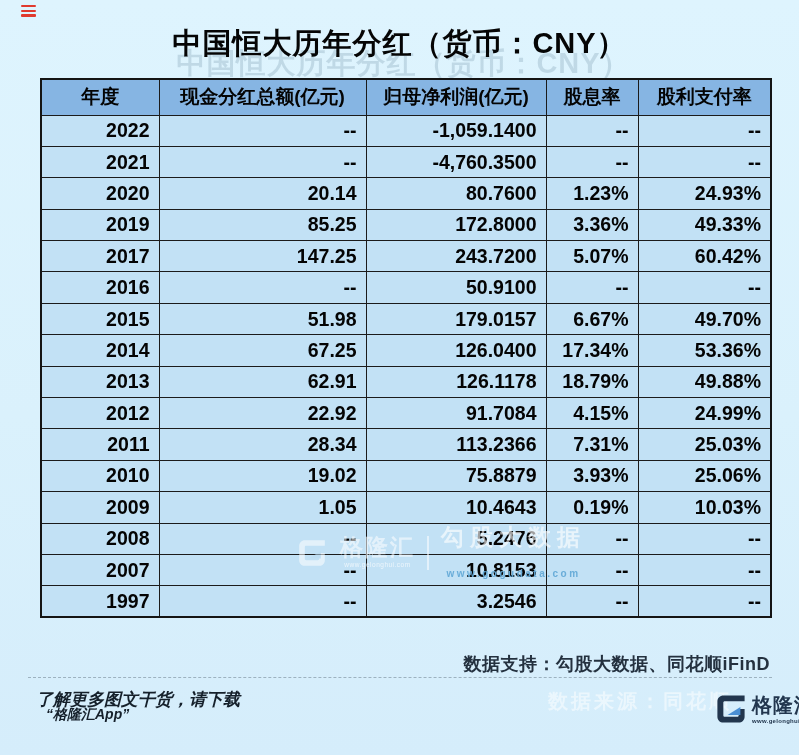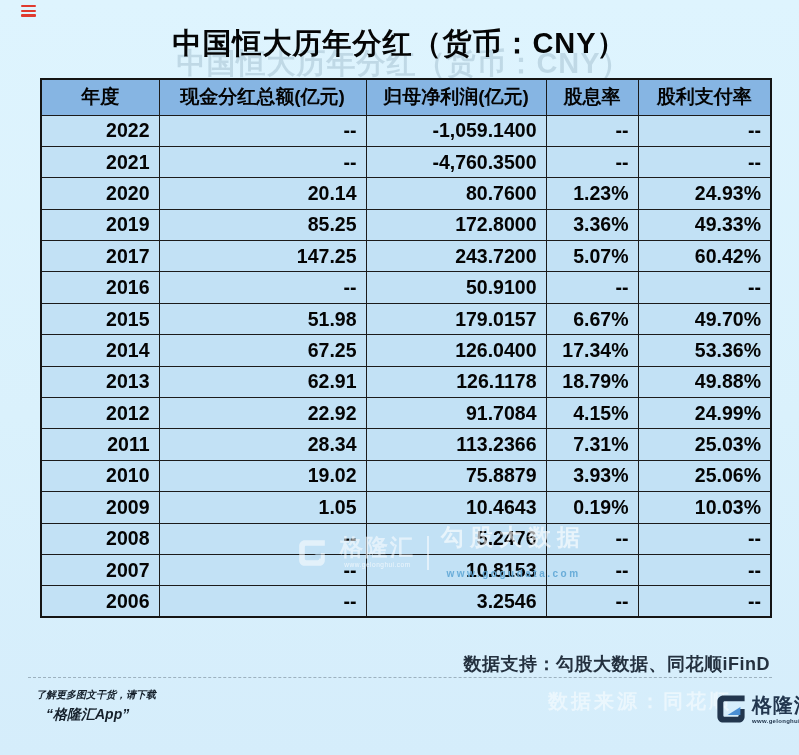--- a/index.html
+++ b/index.html
@@ -44,21 +44,21 @@
     letter-spacing:2.5px; margin-top:20px; }
 
   
   .footnote { position:absolute; top:652px; right:29px; font-size:18px;
     font-weight:600; color:#24313f; letter-spacing:.5px;text-align:right; }
 
   .dashed-line { position:absolute; top:677px; left:28px; width:744px;
     border-top:1px dashed #9db2bf; }
 
   
-  .promo-1 { position:absolute; left:36px; top:688px; font-size:10px;
+  .promo-1 { position:absolute; left:36px; top:688px; font-size:17px;
     font-weight:bold; font-style:italic; color:#15202b; }
   .promo-2 { position:absolute; left:46px; top:706px; font-size:14px;
     font-weight:bold; font-style:italic; color:#15202b; }
 
   
   .ghost-source { position:absolute; left:548px; top:688px; font-size:20px;
     font-weight:bold; color:rgba(255,255,255,.5); letter-spacing:3px; pointer-events:none; }
 
   
   .brand-logo { position:absolute; left:714px; top:692px; display:flex;
@@ -191,21 +191,21 @@
           <td class="c4">--</td>
         </tr>
         <tr>
           <td class="c0">2007</td>
           <td class="c1">--</td>
           <td class="c2">10.8153</td>
           <td class="c3">--</td>
           <td class="c4">--</td>
         </tr>
         <tr>
-          <td class="c0">2006</td>
+          <td class="c0">1997</td>
           <td class="c1">--</td>
           <td class="c2">3.2546</td>
           <td class="c3">--</td>
           <td class="c4">--</td>
         </tr>
       </tbody>
   </table>
 
   <div class="center-watermark">
     <svg class="cw-g" width="32" height="32" viewBox="0 0 40 40">

